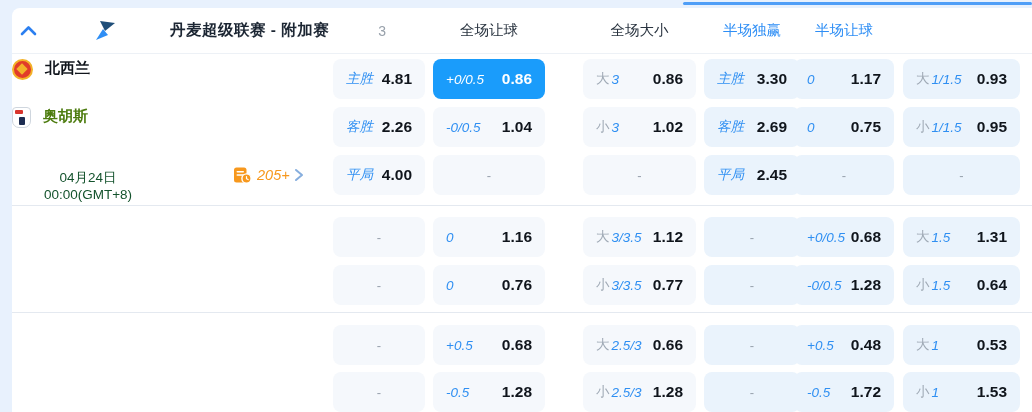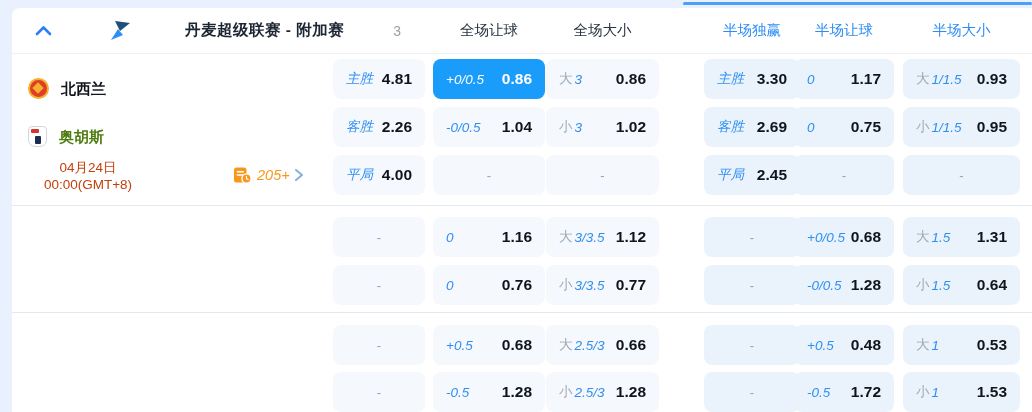--- a/index.html
+++ b/index.html
@@ -4,68 +4,68 @@
 <style>
   html,body{margin:0;padding:0;}
   .page{position:relative;width:1032px;height:412px;background:#e8f1fd;overflow:hidden;
         font-family:"Liberation Sans","DejaVu Sans",sans-serif;}
   .card{position:absolute;left:12px;top:8px;right:0;bottom:0;background:#ffffff;border-radius:8px 0 0 0;}
   .topline{position:absolute;left:683px;right:0;top:2px;height:3px;background:#4f9ef7;border-radius:2px;}
   .hline{position:absolute;left:12px;right:0;top:53px;height:1px;background:#edf1f6;}
   .divider{position:absolute;left:12px;right:0;height:1px;background:#e4e9f0;}
   .div1{top:205px}.div2{top:312px}
 
-  .header-left{position:absolute;left:35px;top:8px;height:45px;display:flex;align-items:center;gap:40px;}
+  .header-left{position:absolute;left:20px;top:8px;height:45px;display:flex;align-items:center;gap:40px;}
   .collapse{margin-right:16px;display:flex;align-items:center;cursor:pointer;}
   .league-ic{margin-right:13px;display:flex;align-items:center;}
   .title{font-size:15.5px;font-weight:bold;color:#1c2633;letter-spacing:.5px;}
   .count{margin-left:9px;font-size:14px;color:#98a1ab;}
 
   .colhead{position:absolute;top:8px;height:45px;display:flex;align-items:center;justify-content:center;
            font-size:14.5px;color:#2a3440;}
   .colhead.half{color:#2e8ef5;}
 
   .c1{left:333px;width:92px;}
   .c2{left:433px;width:112px;}
-  .c3{left:546px;width:113px;}
+  .c3{left:583px;width:113px;}
   .c4{left:704px;width:96px;}
   .c5{left:794px;width:100px;}
   .c6{left:903px;width:117px;}
 
   .cell{position:absolute;height:40px;border-radius:8px;box-sizing:border-box;padding:0 13px;
         display:flex;align-items:center;justify-content:space-between;cursor:pointer;}
   .cell.c1,.cell.c2,.cell.c3{background:#f5f8fc;}
   .cell.c4,.cell.c5,.cell.c6{background:#eaf3fc;}
   .r1{top:59px}.r2{top:107px}.r3{top:155px}.r4{top:217px}.r5{top:265px}.r6{top:325px}.r7{top:372px}
 
   .lblgrp{display:flex;align-items:center;}
   .lbl{color:#2f8ff2;font-size:13.5px;white-space:nowrap;font-style:italic;}
   .pre{color:#9fa9b5;font-size:13.5px;margin-right:2px;}
   .val{color:#10151c;font-size:15.5px;font-weight:bold;}
   .sel{background:#1a9cfb !important;}
   .sel .lbl,.sel .val{color:#ffffff;}
   .dashcell{justify-content:center;cursor:default;}
   .dash{color:#97a1ad;font-size:13px;}
 
-  .team{position:absolute;left:28px;height:40px;display:flex;align-items:flex-end;}
+  .team{position:absolute;left:12px;height:40px;display:flex;align-items:flex-start;}
   .t1{top:59px}.t2{top:107px}
   .team-name{font-size:15px;font-weight:bold;margin-left:12px;}
   .home-name{color:#10151c;}
   .away-name{color:#4d7c0f;}
 
   .badge-home{position:relative;width:21px;height:21px;border-radius:50%;background:#e13b2a;
               border:2px solid #f3b229;box-sizing:border-box;display:inline-block;}
   .bh-inner{position:absolute;left:4px;top:4px;width:8px;height:8px;background:#f3b229;transform:rotate(45deg);}
   .badge-away{position:relative;width:19px;height:21px;background:#ffffff;border:1px solid #cfd6de;
               border-radius:4px 4px 7px 7px;box-sizing:border-box;display:inline-block;}
   .ba-red{position:absolute;left:2px;top:2px;width:8px;height:4px;background:#d8342c;border-radius:1px;}
   .ba-navy{position:absolute;left:6px;bottom:2px;width:6px;height:8px;background:#1d2d52;border-radius:1px;}
 
-  .datebox{position:absolute;left:8px;top:159px;width:160px;text-align:center;
-           color:#c2410c;font-size:13.5px;line-height:17px;}
+  .datebox{position:absolute;left:8px;top:169px;width:160px;text-align:center;
+           color:#14532d;font-size:13.5px;line-height:17px;}
   .morebox{position:absolute;left:233px;top:155px;height:40px;display:flex;align-items:center;cursor:pointer;}
   .more-count{color:#f7981d;font-size:14.5px;margin:0 4px 0 5px;font-style:italic;}
 </style>
 </head>
 <body>
 
 <div class="page">
   <div class="card"></div>
   <div class="topline"></div>
 
@@ -83,21 +83,20 @@
     </span>
     <span class="title">丹麦超级联赛 - 附加赛</span>
     <span class="count">3</span>
   </div>
   <div class="hline"></div>
 
   <div class="colhead c2">全场让球</div>
   <div class="colhead c3">全场大小</div>
   <div class="colhead c4 half">半场独赢</div>
   <div class="colhead c5 half">半场让球</div>
-  <div class="colhead c6 half">半场大小</div>
 
   <div class="team t1">
     <span class="badge-home">
         <span class="bh-inner"></span>
       </span>
     <span class="team-name home-name">北西兰</span>
   </div>
   <div class="team t2">
     <span class="badge-away">
         <span class="ba-red"></span>

